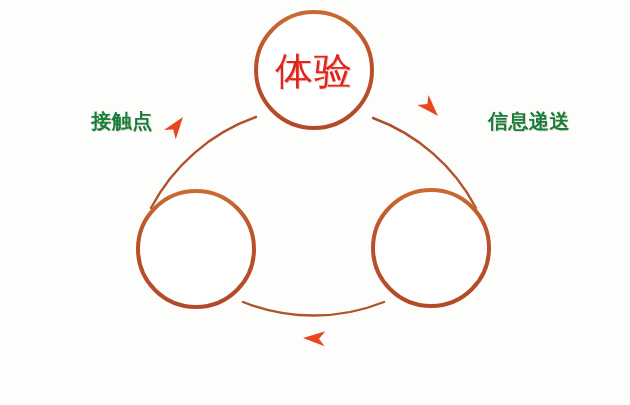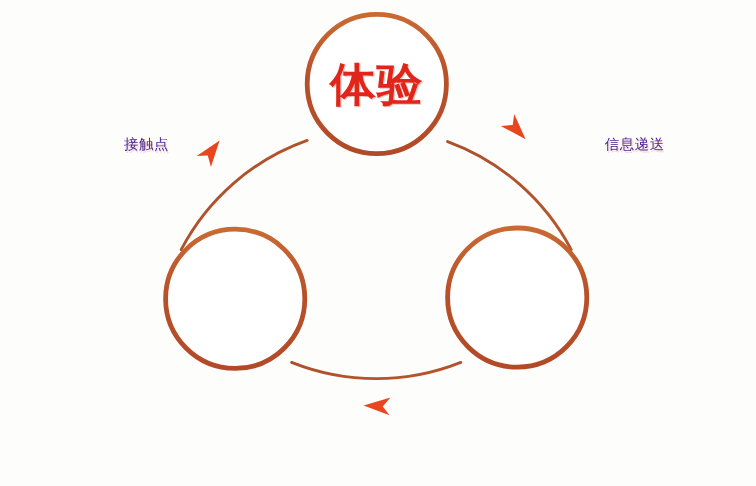--- a/index.html
+++ b/index.html
@@ -23,34 +23,34 @@
     position: absolute;
     top: 0;
     left: 0;
     width: 630px;
     height: 405px;
   }
   .node-label {
     position: absolute;
     transform: translate(-50%, -50%);
     font-size: 38px;
-    font-weight: bold;
+    font-weight: normal;
     letter-spacing: 1px;
     color: #e1251b;
     white-space: nowrap;
     text-shadow: 1px 1px 0 rgba(180, 60, 30, 0.28);
     pointer-events: none;
   }
   .edge-label {
     position: absolute;
     transform: translate(-50%, -50%);
-    font-size: 12px;
-    font-weight: normal;
+    font-size: 20px;
+    font-weight: bold;
     letter-spacing: 0.5px;
-    color: #4c1d95;
+    color: #15803d;
     white-space: nowrap;
     text-shadow: 1px 1px 0 rgba(200, 90, 60, 0.22);
     pointer-events: none;
   }
   #node-experience-label { left: 314px; top: 71px; }
   #node-traffic-label    { left: 196px; top: 250px; }
   #node-feedback-label   { left: 431px; top: 249px; }
   #edge-touchpoint-label { left: 122px; top: 121px; }
   #edge-delivery-label   { left: 529px; top: 121px; }
   #edge-spread-label     { left: 313px; top: 372px; }

